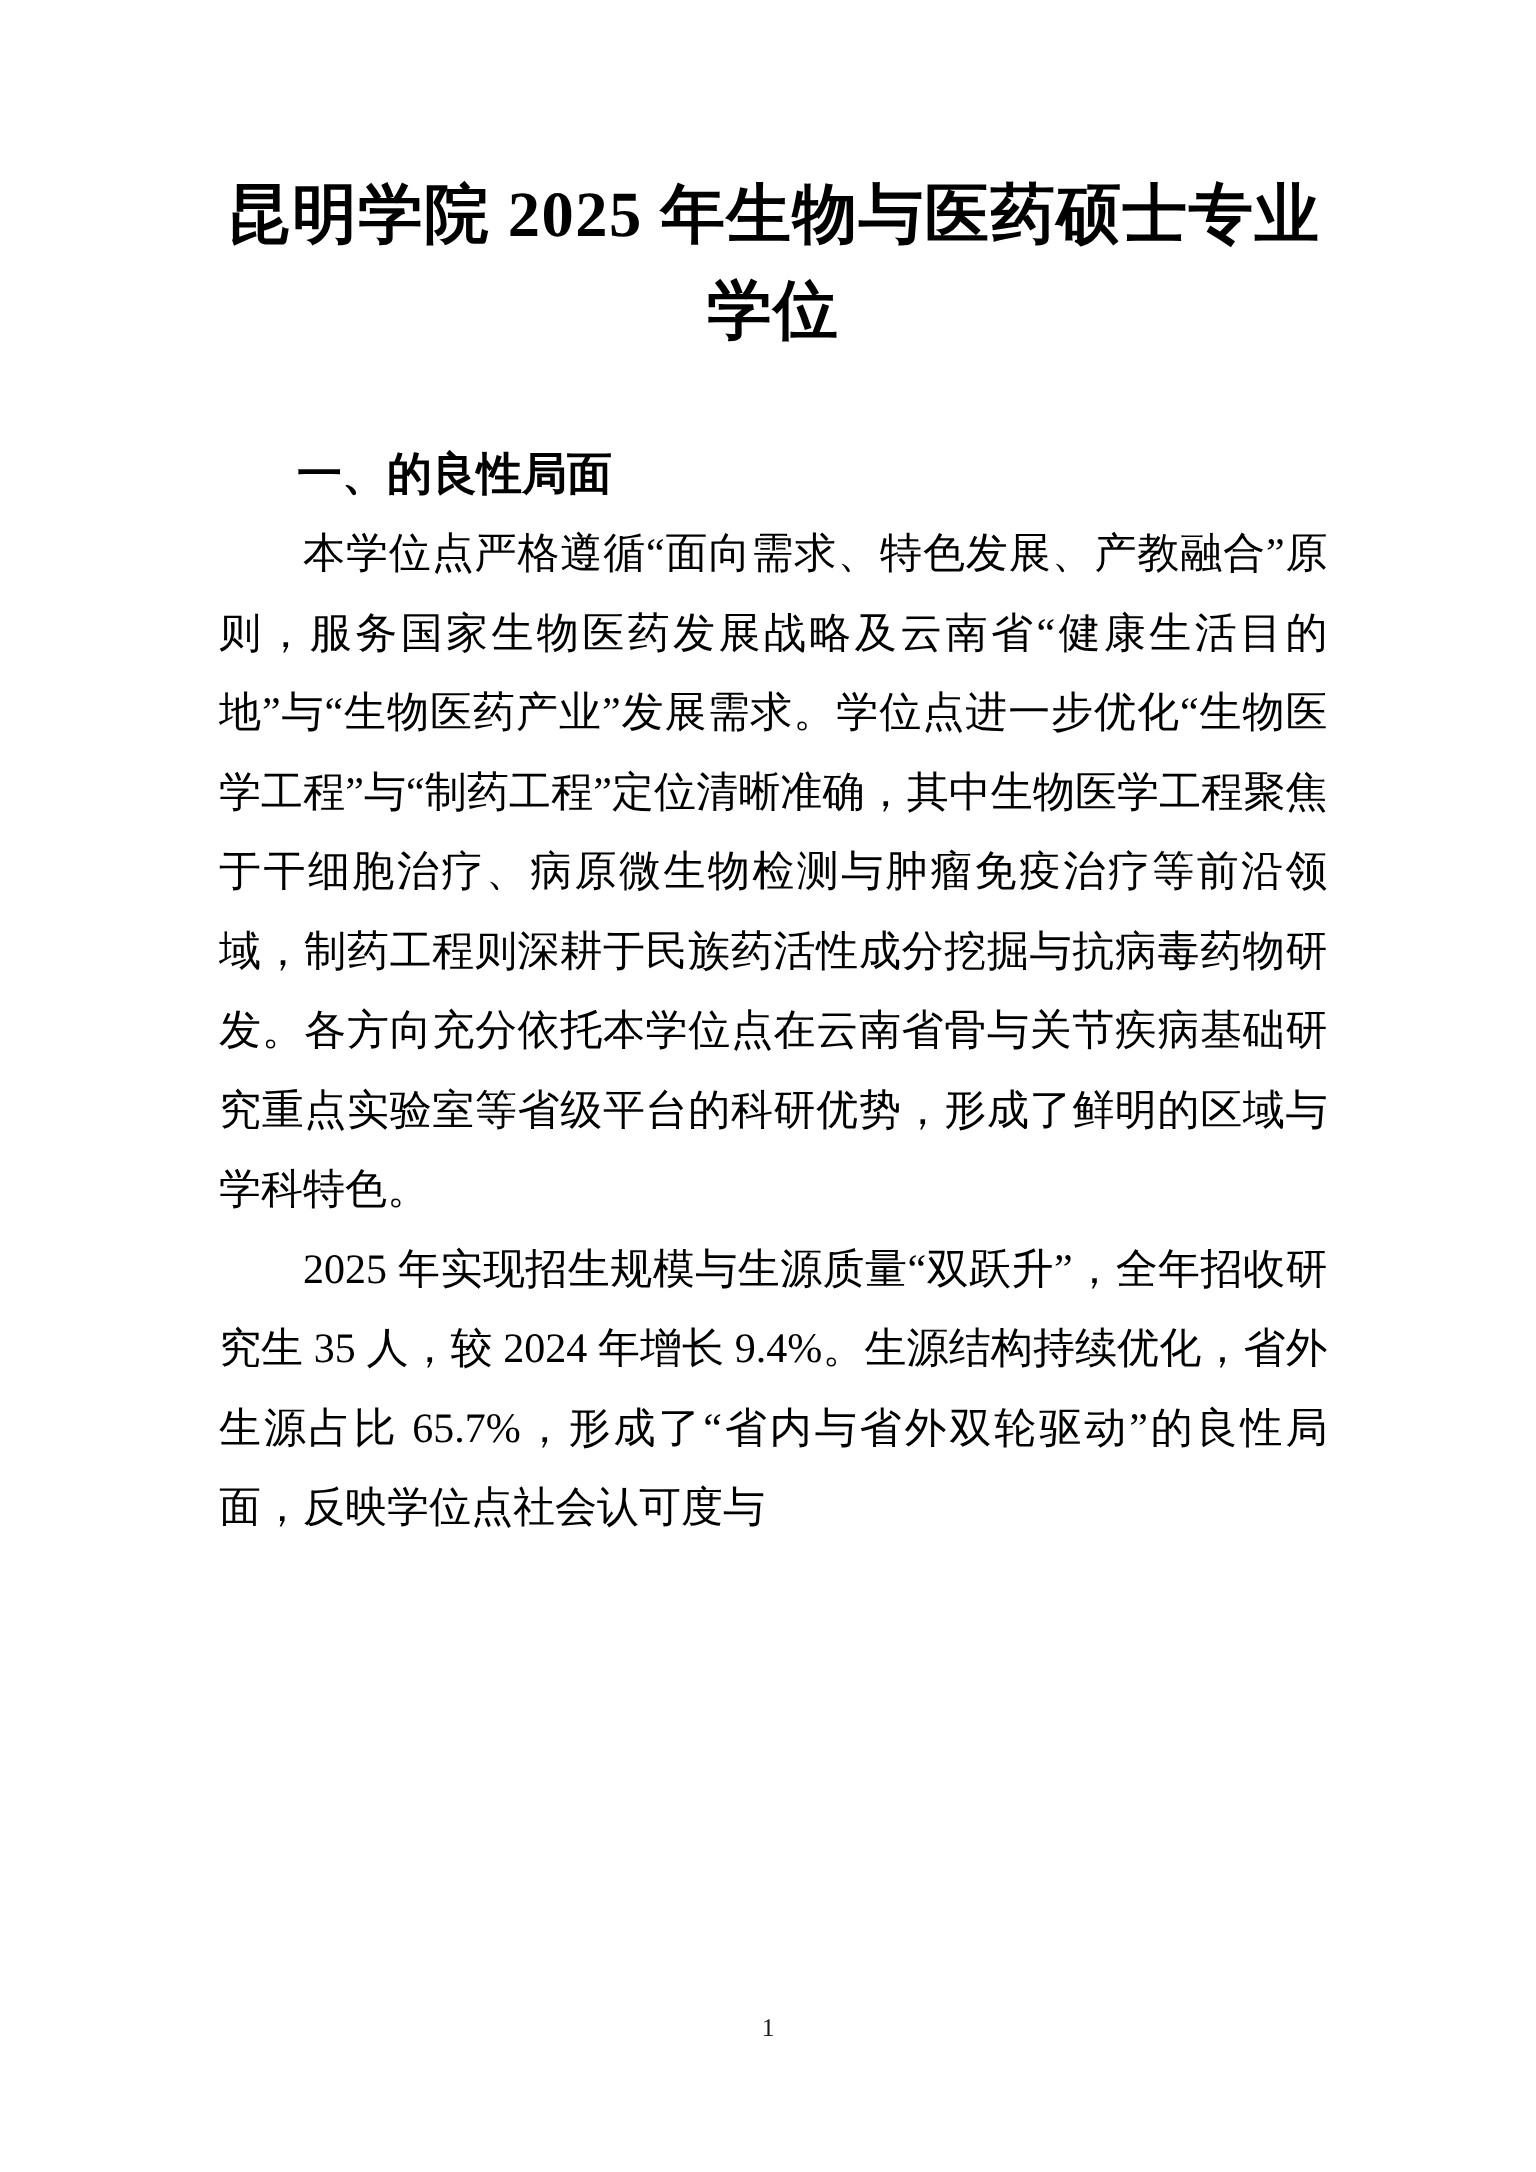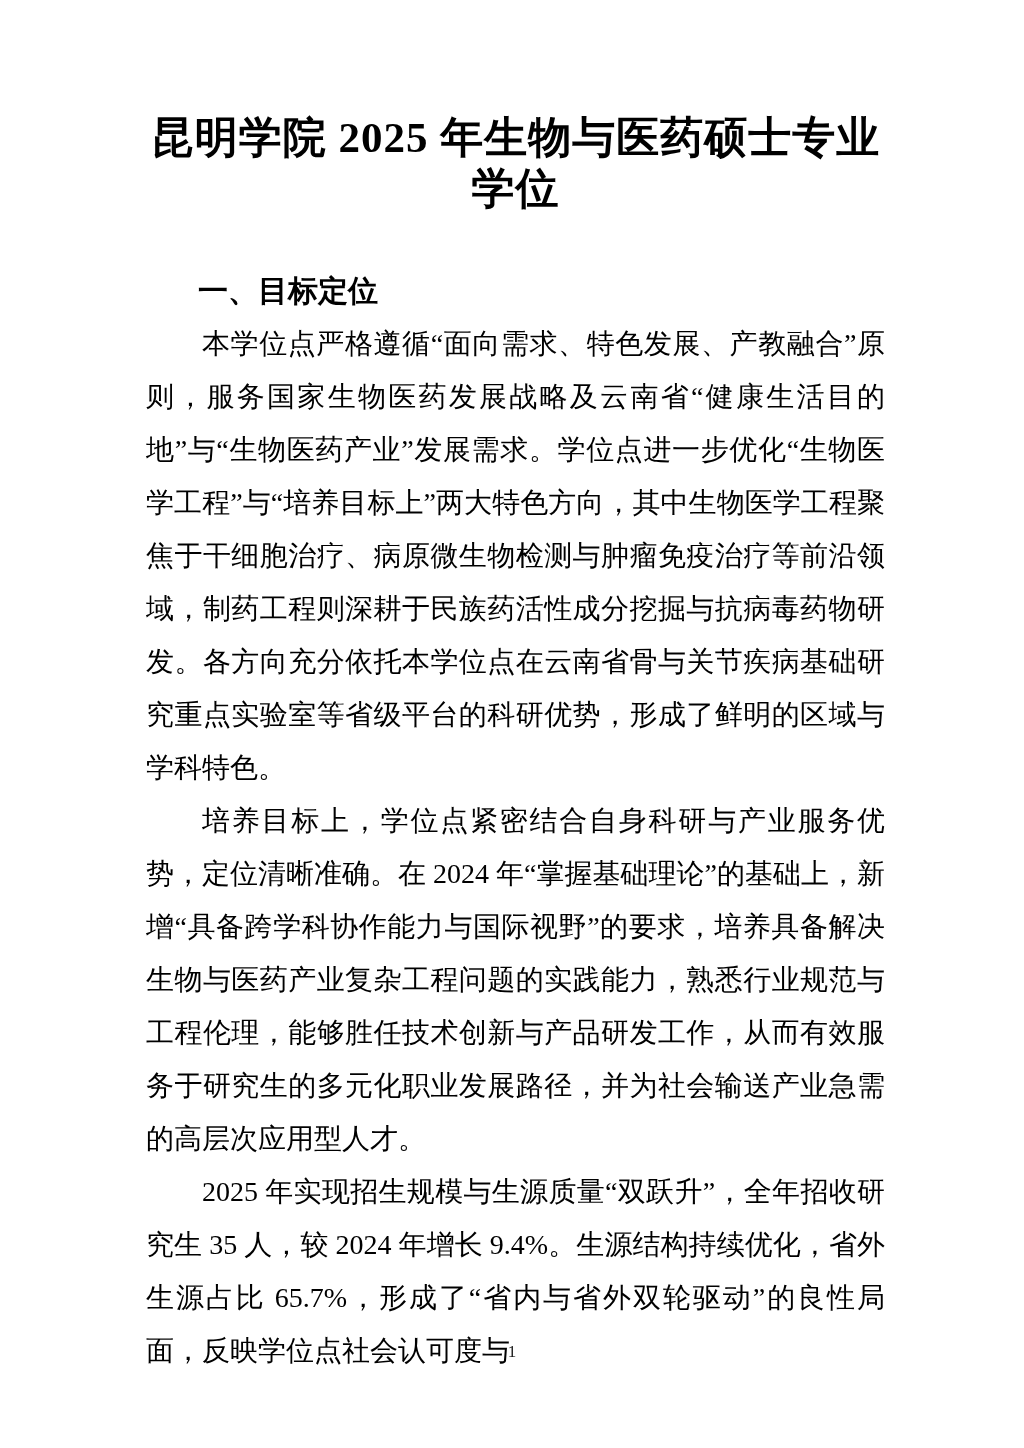--- a/index.html
+++ b/index.html
@@ -17,21 +17,21 @@
     font-family: "Liberation Serif", "DejaVu Serif", serif;
   }
   .content {
     padding: 112px 139px 0 146px;
   }
   .doc-title {
     margin: 0 0 50px 0;
     font-family: "Liberation Serif", "DejaVu Serif", serif;
     font-weight: bold;
     font-size: 43px;
-    line-height: 51px;
+    line-height: 64px;
     text-align: center;
     letter-spacing: 1px;
   }
   .section-heading {
     margin: 0;
     padding-left: 52px;
     font-family: "Liberation Sans", "DejaVu Sans", sans-serif;
     font-weight: bold;
     font-size: 30px;
     line-height: 53px;
@@ -66,25 +66,24 @@
 </head>
 <body>
 
 <div class="page">
   <div class="content">
 
     <h1 class="doc-title">
       <span>昆明学院 2025 年生物与医药硕士专业学位</span><br>
     </h1>
 
-    <h2 class="section-heading">一、目标定位</h2>
+    <h2 class="section-heading">一、的良性局面</h2>
 
-    <p class="para">本学位点严格遵循“面向需求、特色发展、产教融合”原则，服务国家生物医药发展战略及云南省“健康生活目的地”与“生物医药产业”发展需求。学位点进一步优化“生物医学工程”与“培养目标上”两大特色方向，其中生物医学工程聚焦于干细胞治疗、病原微生物检测与肿瘤免疫治疗等前沿领域，制药工程则深耕于民族药活性成分挖掘与抗病毒药物研发。各方向充分依托本学位点在云南省骨与关节疾病基础研究重点实验室等省级平台的科研优势，形成了鲜明的区域与学科特色。</p>
+    <p class="para">本学位点严格遵循“面向需求、特色发展、产教融合”原则，服务国家生物医药发展战略及云南省“健康生活目的地”与“生物医药产业”发展需求。学位点进一步优化“生物医学工程”与“制药工程”定位清晰准确，其中生物医学工程聚焦于干细胞治疗、病原微生物检测与肿瘤免疫治疗等前沿领域，制药工程则深耕于民族药活性成分挖掘与抗病毒药物研发。各方向充分依托本学位点在云南省骨与关节疾病基础研究重点实验室等省级平台的科研优势，形成了鲜明的区域与学科特色。</p>
 
-    <p class="para">培养目标上，学位点紧密结合自身科研与产业服务优势，定位清晰准确。在 2024 年“掌握基础理论”的基础上，新增“具备跨学科协作能力与国际视野”的要求，培养具备解决生物与医药产业复杂工程问题的实践能力，熟悉行业规范与工程伦理，能够胜任技术创新与产品研发工作，从而有效服务于研究生的多元化职业发展路径，并为社会输送产业急需的高层次应用型人才。</p>
 
 
 
     <p class="para">2025 年实现招生规模与生源质量“双跃升”，全年招收研究生 35 人，较 2024 年增长 9.4%。生源结构持续优化，省外生源占比 65.7%，形成了“省内与省外双轮驱动”的良性局面，反映学位点社会认可度与</p>
 
   </div>
 
   <div class="footer">
     <span>1</span>
   </div>

